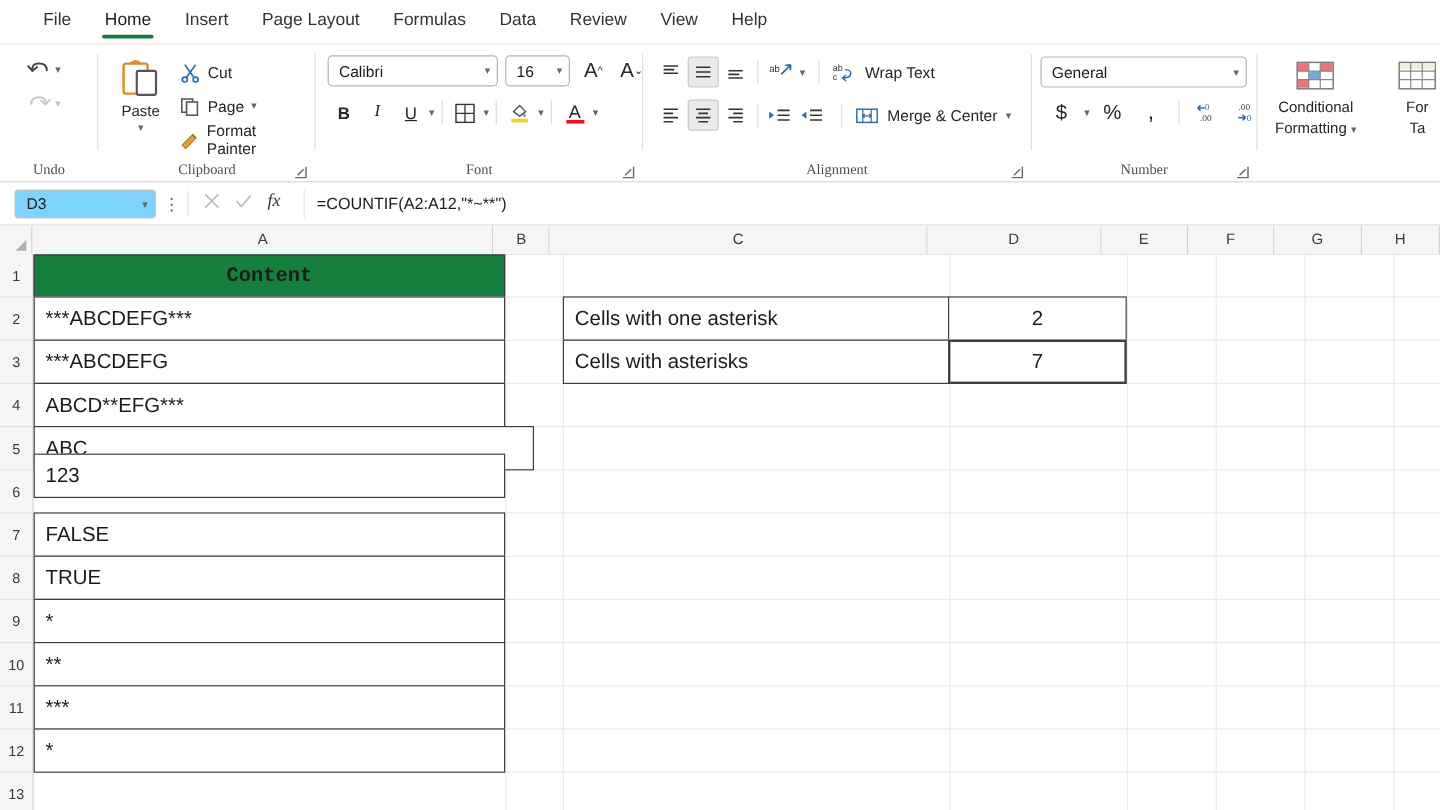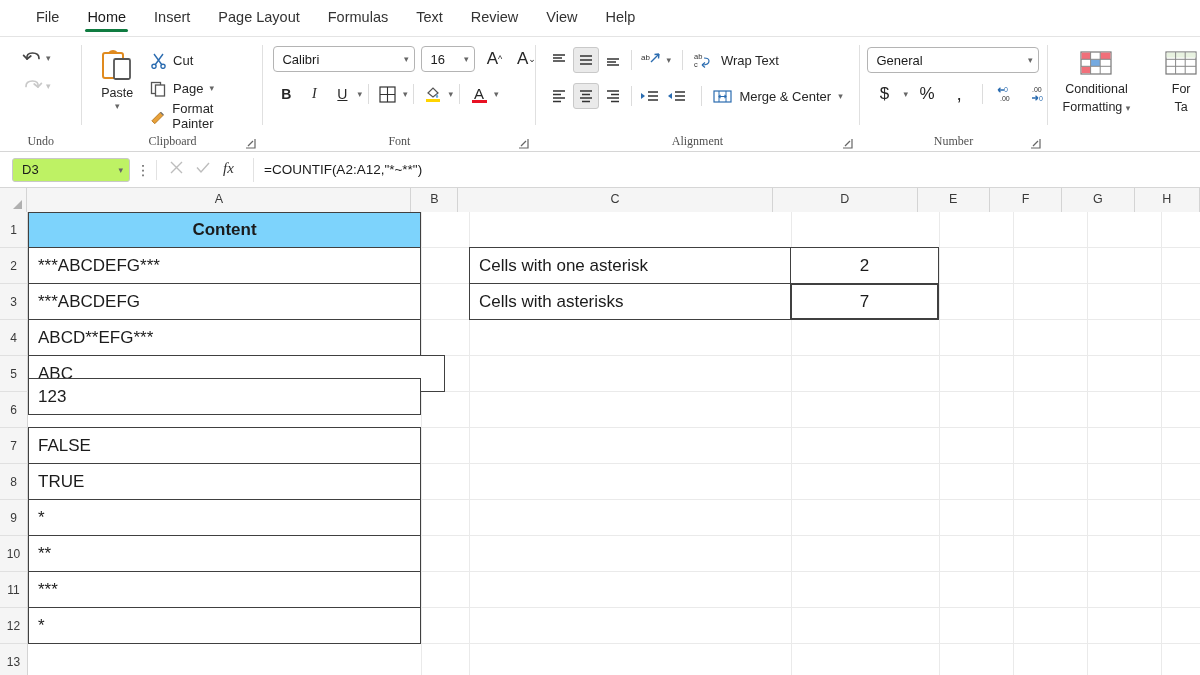--- a/index.html
+++ b/index.html
@@ -93,21 +93,21 @@
     gap: 3px; padding-top: 4px; font-size: 12.5px; color: #262626; text-align: center; line-height: 15px;
   }
 
   
   .fxbar {
     height: 36px; display: flex; align-items: center; gap: 0;
     padding: 0 6px; background: #ffffff; border-bottom: 1px solid #d6d6d6;
   }
   .namebox {
     width: 118px; height: 24px; border: 1px solid #c8c8c8; border-radius: 3px;
-    background: #bef264; display: flex; align-items: center; justify-content: space-between;
+    background: #7dd3fc; display: flex; align-items: center; justify-content: space-between;
     padding: 0 6px 0 9px; font-size: 13px; color: #1b1b1b; margin-left: 6px;
   }
   .fxdots { width: 26px; text-align: center; color: #555; font-size: 14px; letter-spacing: 0; }
   .fxicons {
     display: flex; align-items: center; gap: 11px; padding: 0 12px;
     border-left: 1px solid #e2e2e2;
   }
   .fxinput {
     flex: 1; height: 24px; display: flex; align-items: center;
     padding-left: 10px; font-size: 13.5px; color: #1b1b1b;
@@ -139,35 +139,35 @@
     background: #f5f5f5; border-right: 1px solid #d4d4d4; border-bottom: 1px solid #e0e0e0;
   }
   .cells { position: absolute; top: 24px; left: 28px; width: 1172px; height: 463px; }
   .gl-v { position: absolute; top: 0; bottom: 0; width: 1px; background: #eaeaea; }
   .gl-h { position: absolute; left: 0; right: 0; height: 1px; background: #eaeaea; }
 
   .cell { position: absolute; display: flex; align-items: center; font-size: 17px; color: #1b1b1b; }
   .cell.cA { padding-left: 9px; }
   .cell.ctr { justify-content: center; }
   .bdr { border: 1.6px solid #404040; background: #fff; }
-  .hdrfill { background: #7dd3fc; font-weight: bold; }
+  .hdrfill { background: #15803d; font-weight: bold; font-family: Liberation Mono, monospace; }
   .selcell { border: 2px solid #404040; }
 </style>
 </head>
 <body>
 
 <div id="app">
 
   <div class="tabbar">
     <div class="tab">File</div>
     <div class="tab active">Home</div>
     <div class="tab">Insert</div>
     <div class="tab">Page Layout</div>
     <div class="tab">Formulas</div>
-    <div class="tab">Text</div>
+    <div class="tab">Data</div>
     <div class="tab">Review</div>
     <div class="tab">View</div>
     <div class="tab">Help</div>
   </div>
 
   <div class="ribbon">
 
     <div class="grp" style="width:86px">
       <div class="grp-body">
         <div class="undo-col">

